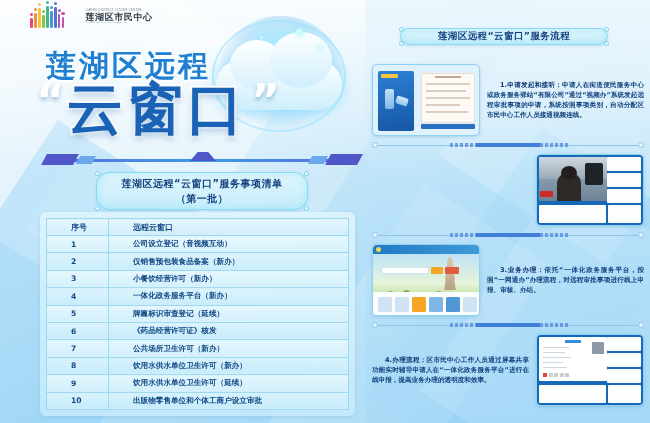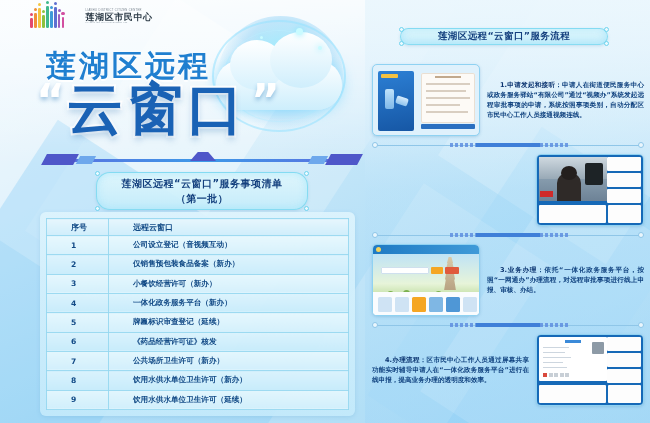--- a/index.html
+++ b/index.html
@@ -334,20 +334,24 @@
             <td class="col-no">7</td>
             <td>公共场所卫生许可（新办）</td>
           </tr>
           <tr>
             <td class="col-no">8</td>
             <td>饮用水供水单位卫生许可（新办）</td>
           </tr>
           <tr>
             <td class="col-no">9</td>
             <td>饮用水供水单位卫生许可（延续）</td>
+          </tr>
+          <tr>
+            <td class="col-no">10</td>
+            <td>出版物零售单位和个体工商户设立审批</td>
           </tr>
         </tbody>
     </table>
   </div>
 
   <div class="pill" id="flow-title">
     <span class="c tl"></span>
     <span class="c tr"></span>
     <span class="c bl"></span>
     <span class="c br"></span>

